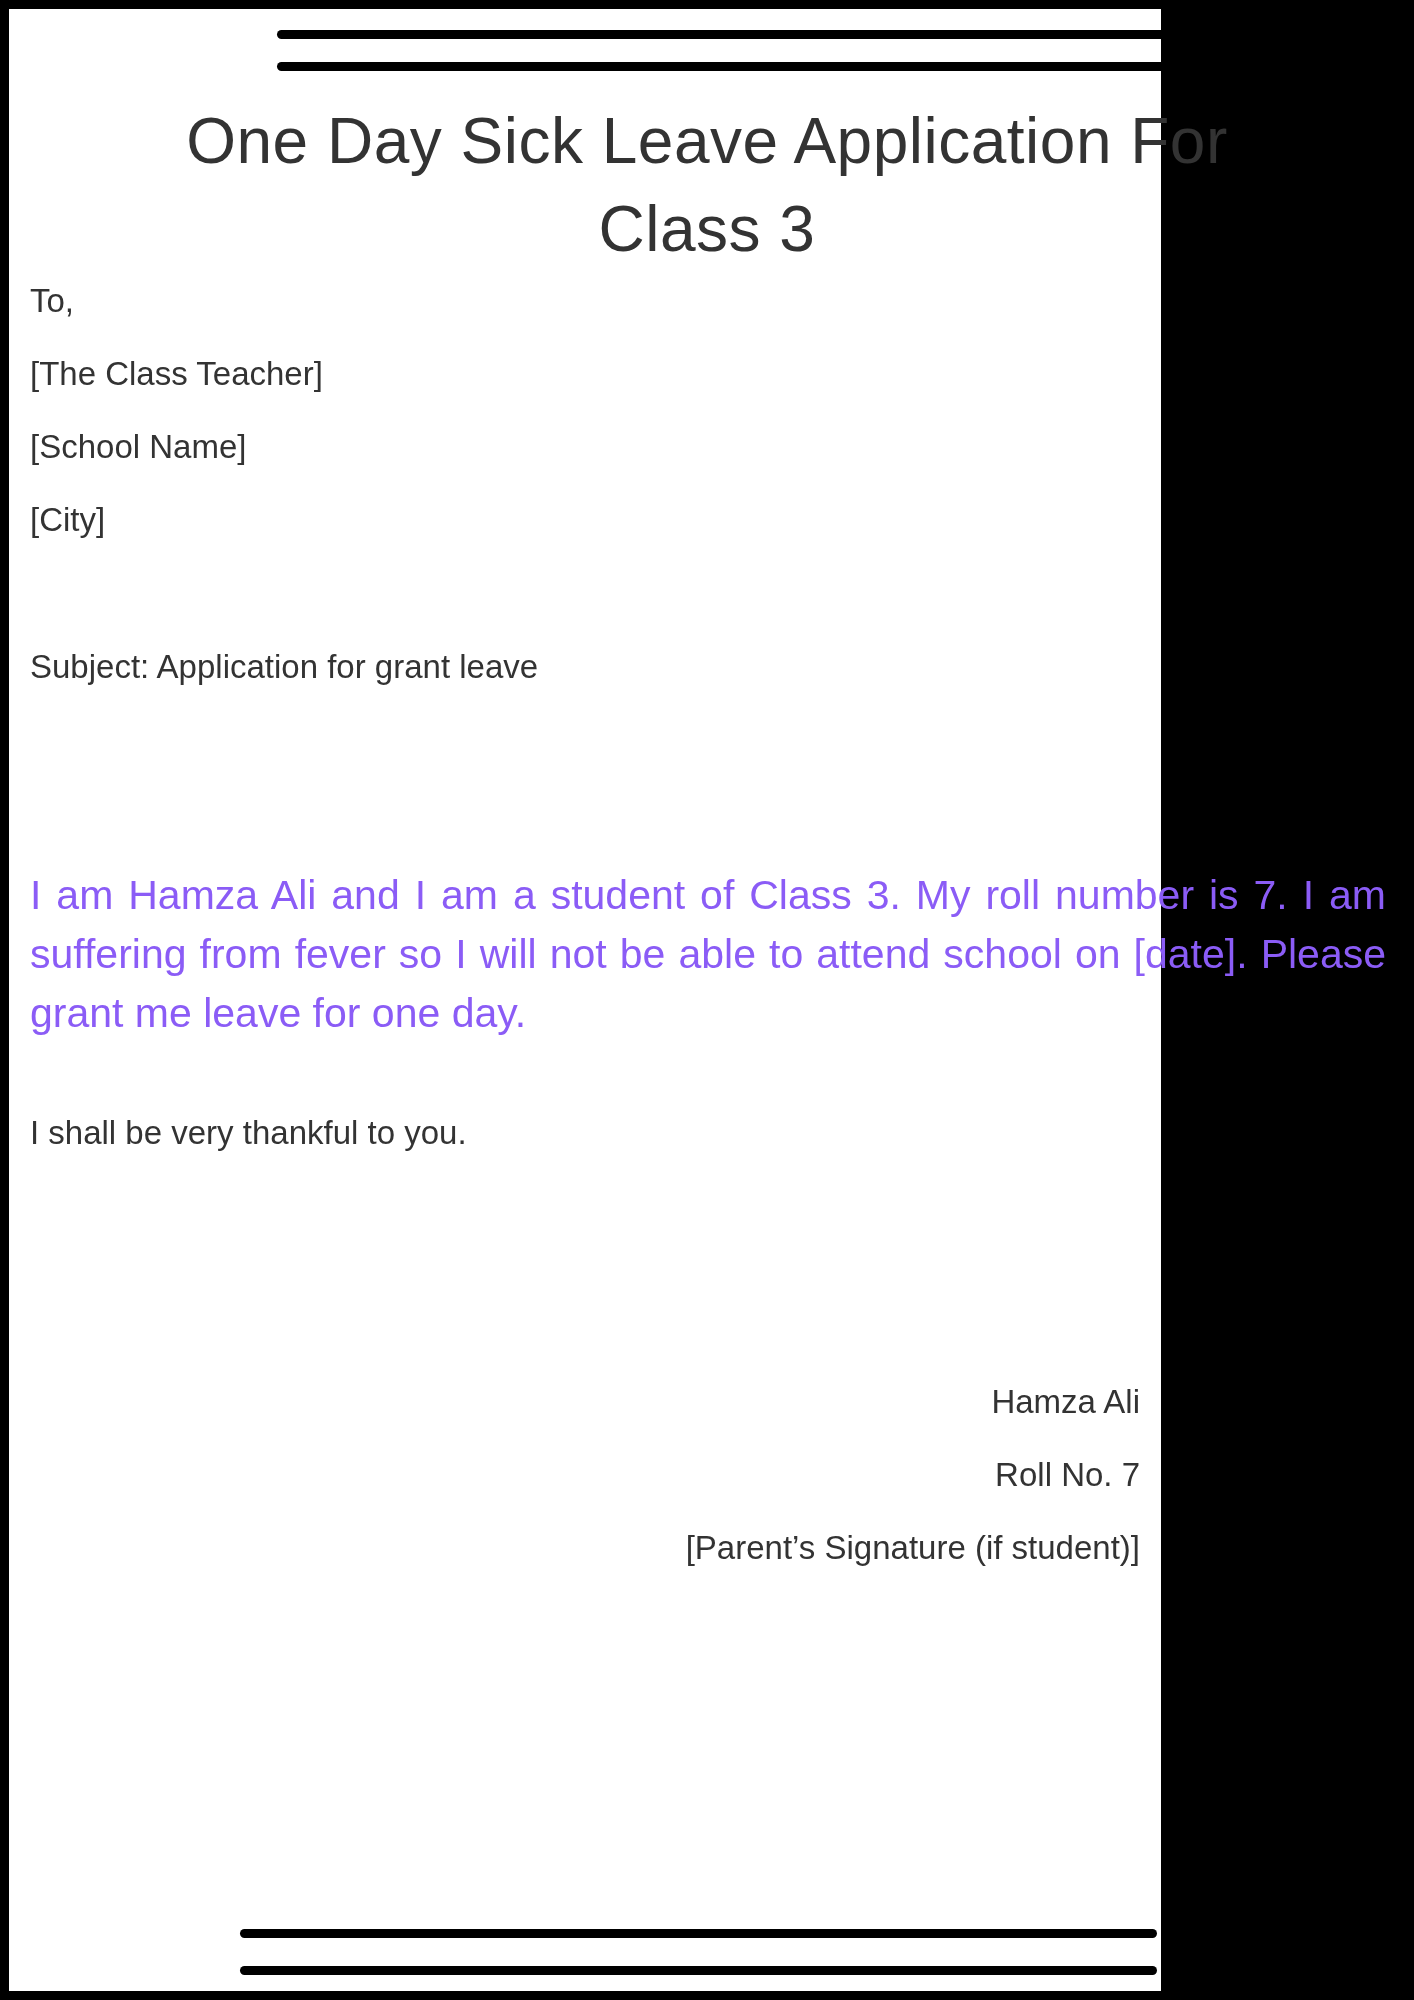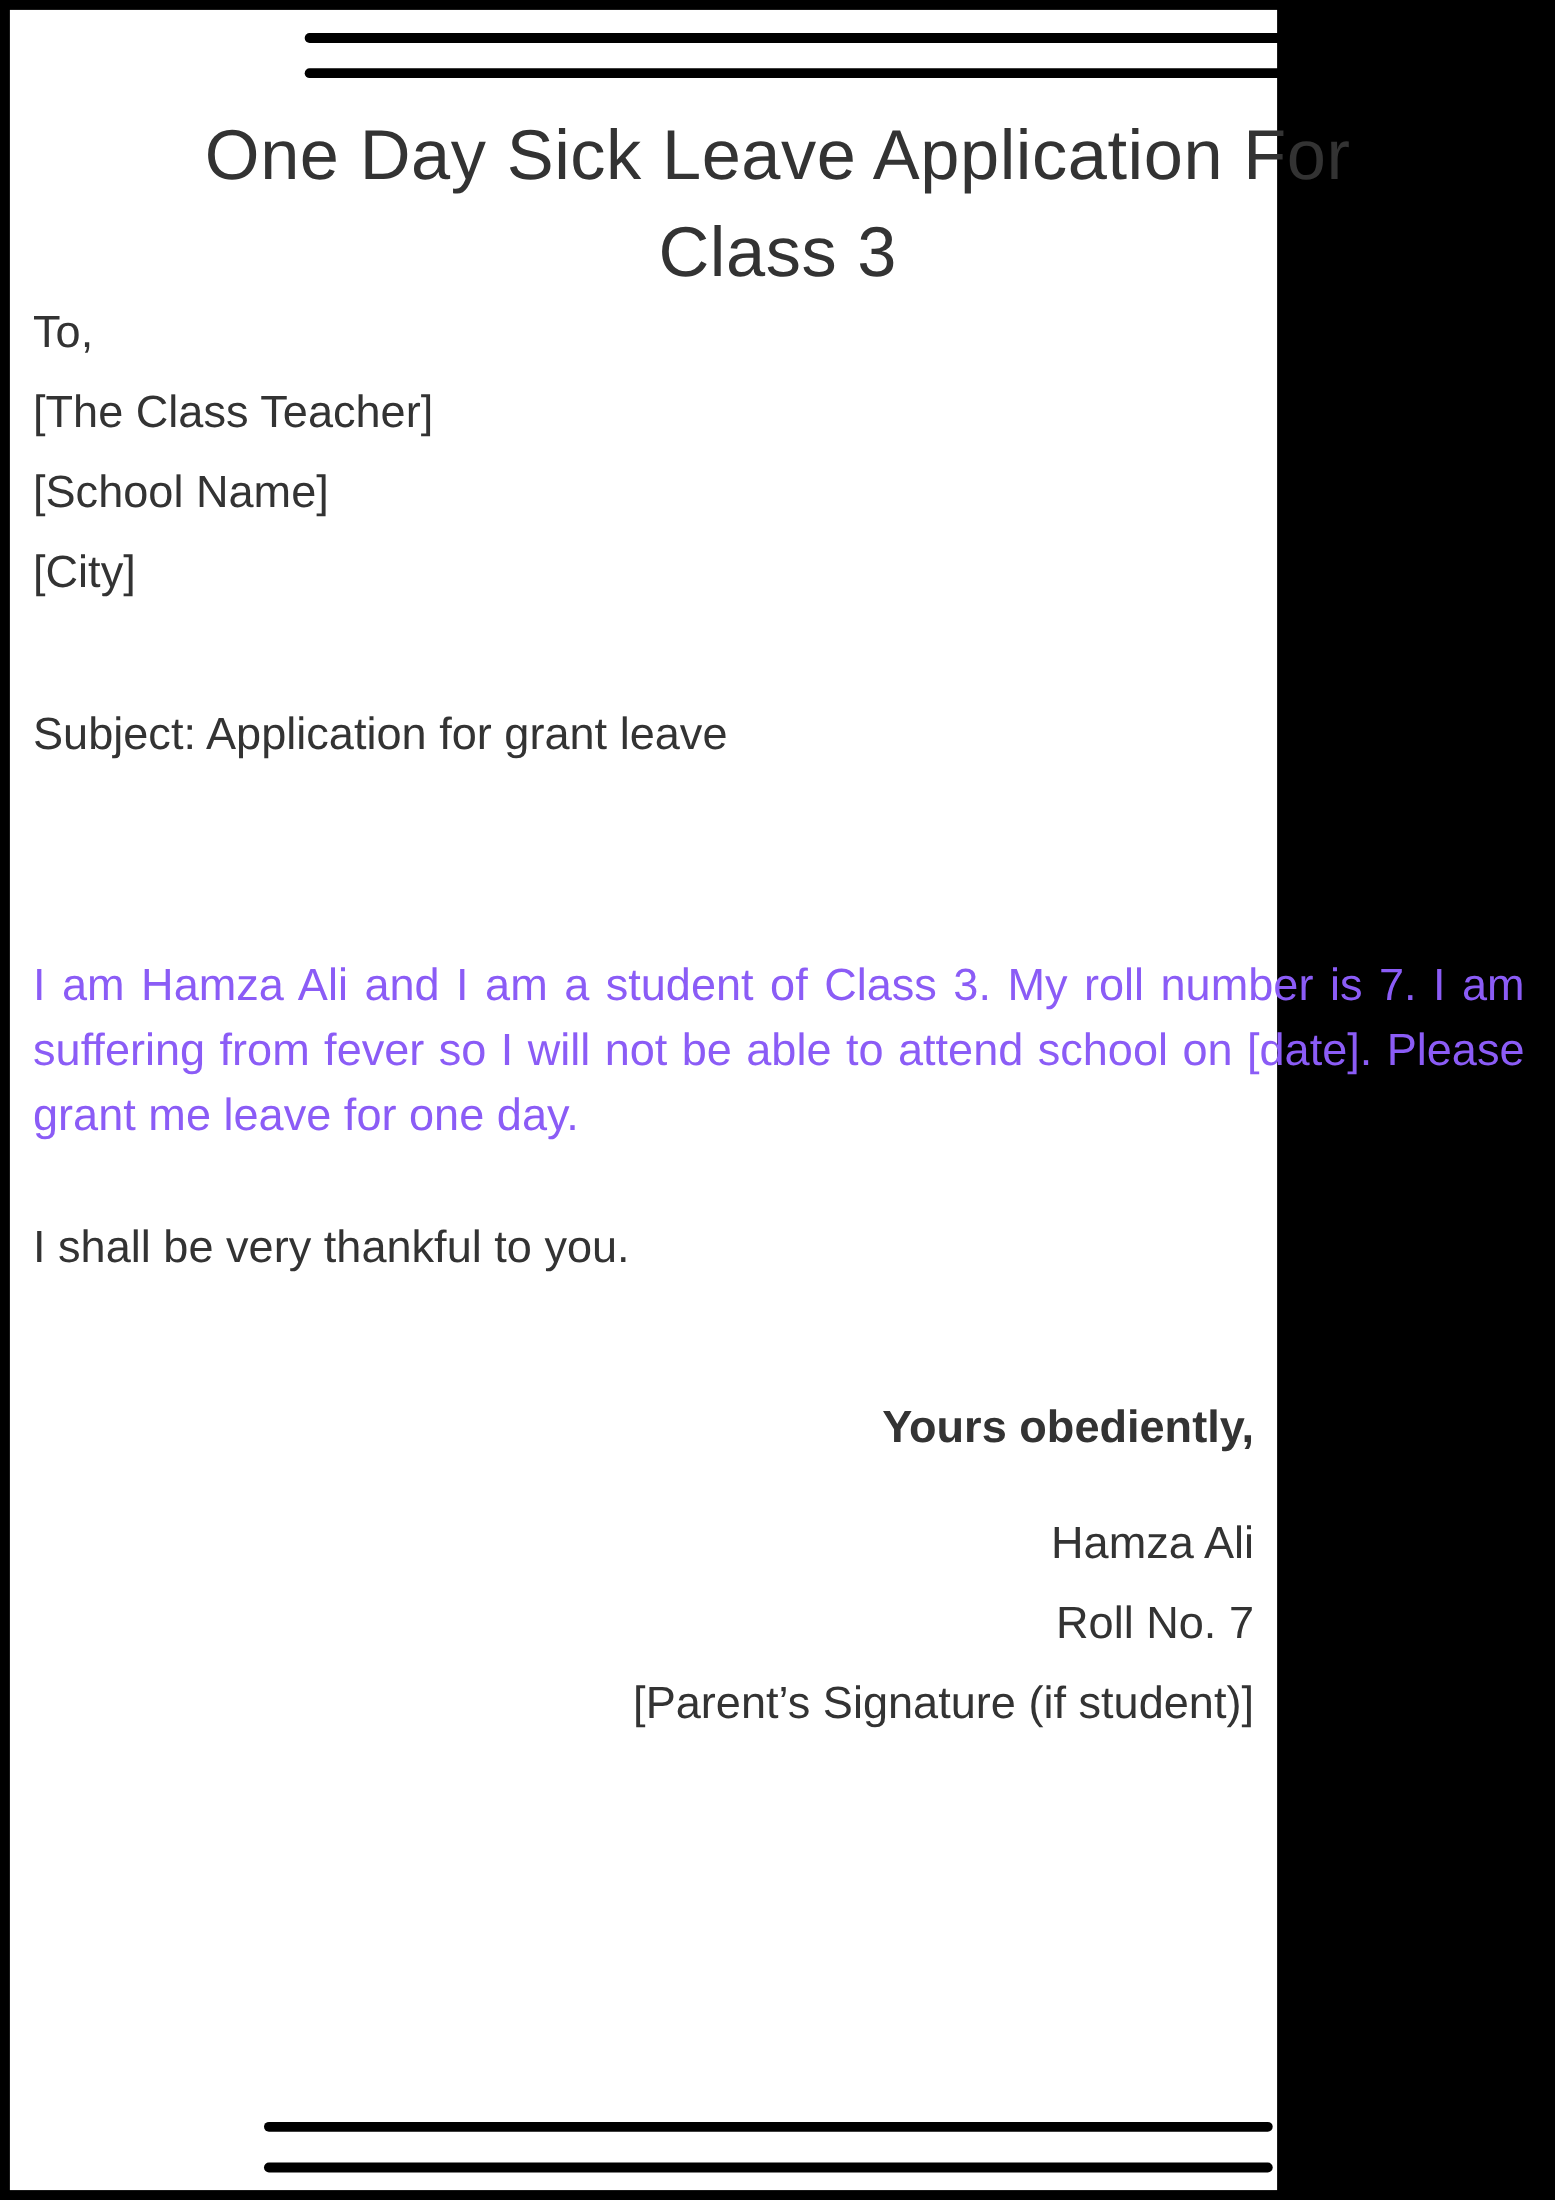--- a/index.html
+++ b/index.html
@@ -2,21 +2,21 @@
 <html><head>
   <meta charset="utf-8">
   <style>
     html, body { margin: 0; padding: 0; }
     body { width: 1414px; height: 2000px; position: relative; background: #000; overflow: hidden;
            font-family: "Liberation Sans", "DejaVu Sans", sans-serif; color: #333333; }
     .page { position: absolute; left: 9px; top: 9px; width: 1152px; height: 1982px; background: #ffffff; }
     .rule { position: absolute; height: 9px; background: #000; border-radius: 5px; }
     .title { position: absolute; left: 0; width: 1396px; text-align: center; font-size: 64px; line-height: 88px;
              top: 88px; color: #333; letter-spacing: 0.5px; }
-    .line { position: absolute; font-size: 41px; line-height: 50px; white-space: nowrap; color: #333; }
+    .line { position: absolute; font-size: 33px; line-height: 50px; white-space: nowrap; color: #333; }
     .left { left: 21px; }
     .right { right: 21px; text-align: right; }
     .body-para { position: absolute; left: 21px; width: 1356px; font-size: 41px; line-height: 59px; color: #8b5cf6;
                  text-align: justify; text-align-last: left; }
     .bold { font-weight: bold; }
   </style>
 </head>
 <body>
 
 <div class="page">
@@ -32,20 +32,19 @@
   <div class="line left" style="top:340px;">[The Class Teacher]</div>
   <div class="line left" style="top:413px;">[School Name]</div>
   <div class="line left" style="top:486px;">[City]</div>
 
   <div class="line left" style="top:633px;">Subject: Application for grant leave</div>
 
   <div class="body-para" style="top:857px;">I am Hamza Ali and I am a student of Class 3. My roll number is 7. I am suffering from fever so I will not be able to attend school on [date]. Please grant me leave for one day.</div>
 
   <div class="line left" style="top:1099px;text-align:center;">I shall be very thankful to you.</div>
 
-  <div class="line right bold" style="top:1263px;">Yours obediently,</div>
   <div class="line right" style="top:1368px;">Hamza Ali</div>
   <div class="line right" style="top:1441px;">Roll No. 7</div>
   <div class="line right" style="top:1514px;">[Parent’s Signature (if student)]</div>
 
   <div class="rule" style="left:231px; top:1920px; width:917px;"></div>
   <div class="rule" style="left:231px; top:1957px; width:917px;"></div>
 </div>
 
 </body></html>

